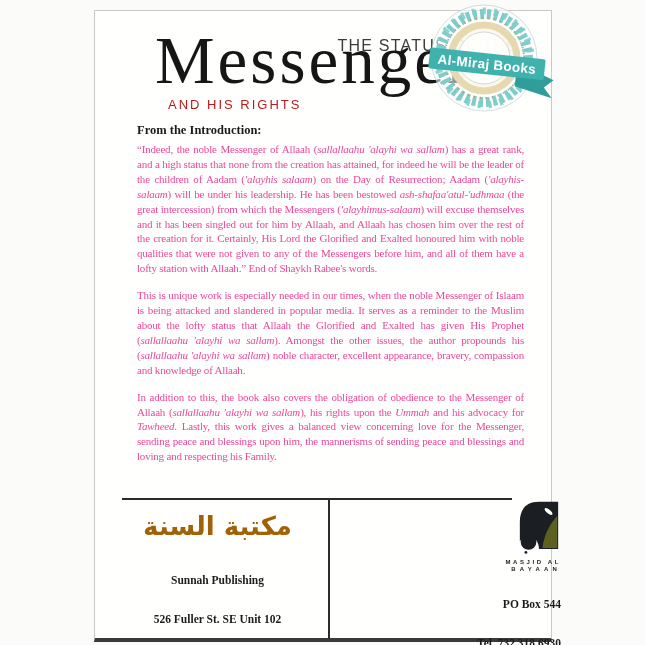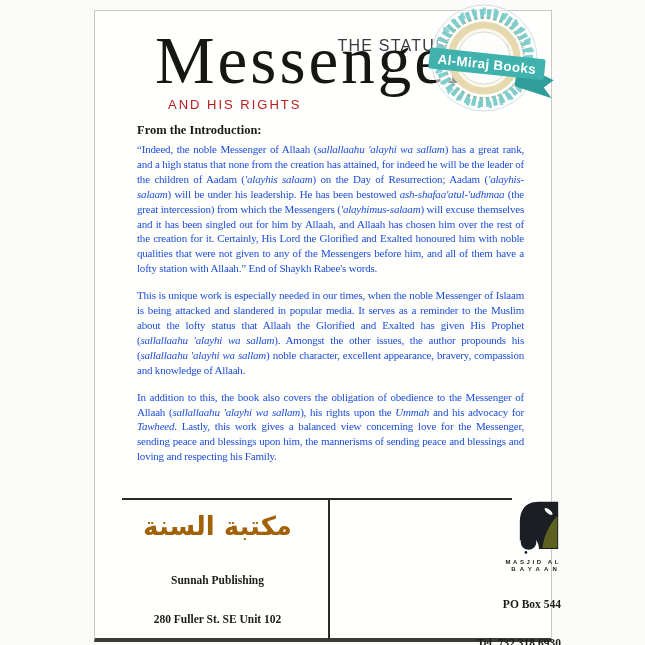--- a/index.html
+++ b/index.html
@@ -10,21 +10,21 @@
   
   .kicker{position:absolute;top:26px;right:33px;font-family:"Liberation Sans",sans-serif;
           font-size:16px;letter-spacing:1.2px;color:#3c3c3c;white-space:nowrap;}
   .title{position:absolute;left:60px;top:16px;font-family:"Liberation Serif",serif;
          font-size:67px;line-height:67px;letter-spacing:3px;color:#161614;white-space:nowrap;}
   .subtitle{position:absolute;left:73px;top:86px;font-family:"Liberation Sans",sans-serif;
             font-size:13px;letter-spacing:2px;color:#b91c1c;white-space:nowrap;}
   .watermark{position:absolute;left:322px;top:-10px;width:140px;height:122px;}
   
   .intro-heading{position:absolute;left:42px;top:112px;font-size:12.5px;font-weight:bold;color:#1c1c1a;text-align:right;}
-  .body-text{position:absolute;left:42px;top:131px;width:387px;color:#1d4ed8;}
+  .body-text{position:absolute;left:42px;top:131px;width:387px;color:#ec4899;}
   .body-text p{margin:0 0 12px 0;font-size:11px;line-height:14.9px;letter-spacing:-0.2px;
                text-align:justify;}
   .body-text p i{letter-spacing:-0.2px;}
   
   .rule-top{position:absolute;left:27px;top:487px;width:390px;height:2px;background:#2b2b29;}
   .divider{position:absolute;left:233px;top:487px;width:2px;height:141px;background:#2b2b29;}
   .pub-col{position:absolute;text-align:center;color:#1d1d1b;}
   .pub-left{left:20px;top:492px;width:205px;}
   .pub-right{left:256px;top:490px;width:210px;text-align:right;}
   .arabic{font-family:"DejaVu Sans",sans-serif;font-weight:bold;font-size:26px;line-height:46px;
@@ -69,21 +69,21 @@
       <p>This is unique work is especially needed in our times, when the noble Messenger of Islaam is being attacked and slandered in popular media. It serves as a reminder to the Muslim about the lofty status that Allaah the Glorified and Exalted has given His Prophet (<i>sallallaahu 'alayhi wa sallam</i>). Amongst the other issues, the author propounds his (<i>sallallaahu 'alayhi wa sallam</i>) noble character, excellent appearance, bravery, compassion and knowledge of Allaah.</p>
       <p>In addition to this, the book also covers the obligation of obedience to the Messenger of Allaah (<i>sallallaahu 'alayhi wa sallam</i>), his rights upon the <i>Ummah</i> and his advocacy for <i>Tawheed</i>. Lastly, this work gives a balanced view concerning love for the Messenger, sending peace and blessings upon him, the mannerisms of sending peace and blessings and loving and respecting his Family.</p>
     </div>
 
     <div class="rule-top"></div>
     <div class="divider"></div>
 
     <div class="pub-col pub-left">
       <div class="arabic" dir="rtl">مكتبة السنة</div>
       <div class="pub-line">Sunnah Publishing</div>
-      <div class="pub-line">280 Fuller St. SE Unit 102</div>
+      <div class="pub-line">526 Fuller St. SE Unit 102</div>
       <div class="pub-line">Tel. 616.475.9779</div>
     </div>
 
     <div class="pub-col pub-right">
       <div class="logo-wrap">
         <svg viewBox="0 0 50 62" width="44" height="54" xmlns="http://www.w3.org/2000/svg">
           <path fill="#1b1e23" d="M25 1 C 8 1 3 12 3 24 L3 46 C10 40 17 39 21 44 C24 48 25 52 25 55 L47 55 L47 1 Z"></path>
           <circle cx="13" cy="47" r="9" fill="#1b1e23"></circle>
           <path fill="#5d611f" d="M46 17 C 36 28 30 42 29 54 L46 54 Z"></path>
           <ellipse cx="36" cy="12" rx="5.5" ry="2.2" fill="#ffffff" transform="rotate(40 36 12)"></ellipse>

